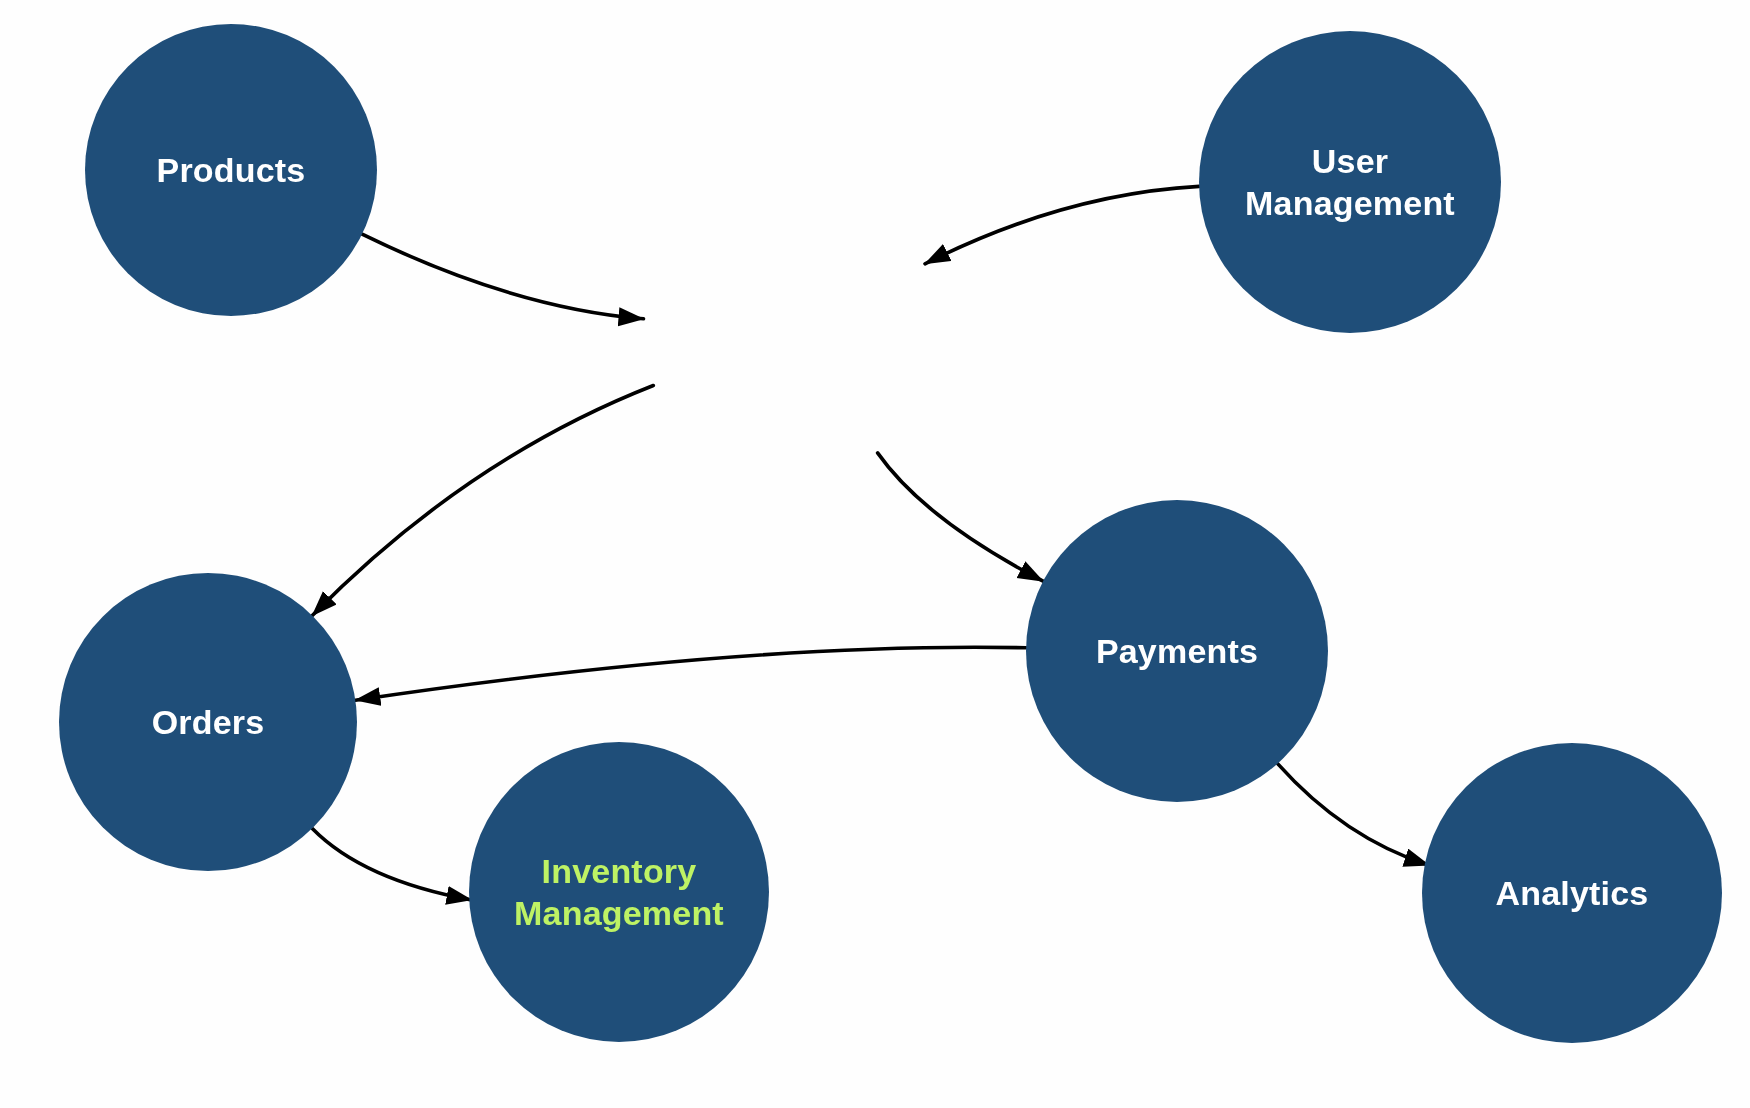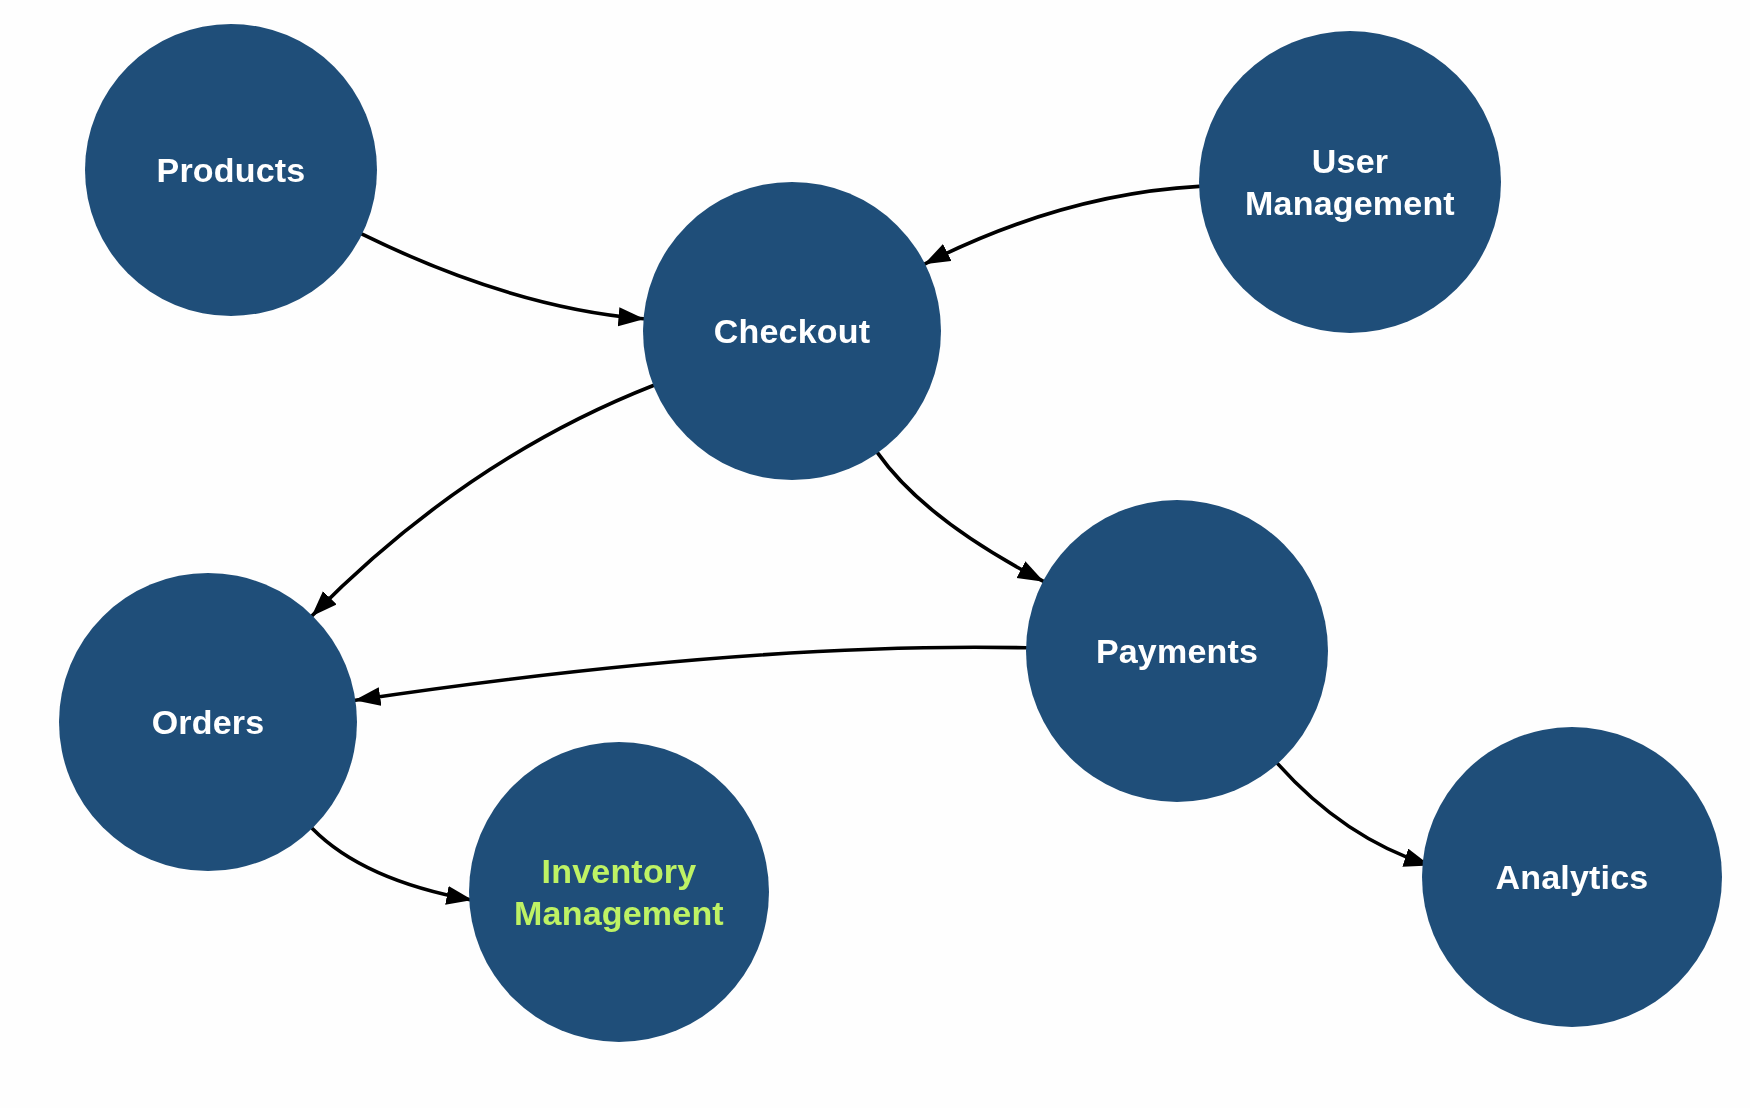--- a/index.html
+++ b/index.html
@@ -67,30 +67,27 @@
       </g>
   </svg>
   <div class="nodes-layer" id="nodes-layer">
       <div class="node" style="left: 85px; top: 24px; width: 292px; height: 292px; background: rgb(31, 78, 121); color: rgb(255, 255, 255);">
         <span class="node-label">Products</span>
       </div>
       <div class="node" style="left: 1199px; top: 31px; width: 302px; height: 302px; background: rgb(31, 78, 121); color: rgb(255, 255, 255);">
         <span class="node-label">User
 Management</span>
       </div>
-      <div class="node" style="left: 643px; top: 182px; width: 298px; height: 298px; background: rgb(31, 78, 121); color: rgb(255, 255, 255);">
-        <span class="node-label">Checkout</span>
-      </div>
       <div class="node" style="left: 59px; top: 573px; width: 298px; height: 298px; background: rgb(31, 78, 121); color: rgb(255, 255, 255); text-align: right;">
         <span class="node-label">Orders</span>
       </div>
       <div class="node" style="left: 1026px; top: 500px; width: 302px; height: 302px; background: rgb(31, 78, 121); color: rgb(255, 255, 255);">
         <span class="node-label">Payments</span>
       </div>
       <div class="node" style="left: 469px; top: 742px; width: 300px; height: 300px; background: rgb(31, 78, 121); color: #bef264;">
         <span class="node-label">Inventory
 Management</span>
       </div>
-      <div class="node" style="left: 1422px; top: 727px; width: 300px; height: 300px; background: rgb(31, 78, 121); color: rgb(255, 255, 255);">
+      <div class="node" style="left: 1422px; top: 743px; width: 300px; height: 300px; background: rgb(31, 78, 121); color: rgb(255, 255, 255);">
         <span class="node-label">Analytics</span>
       </div>
     </div>
 </div>
 
 </body></html>

